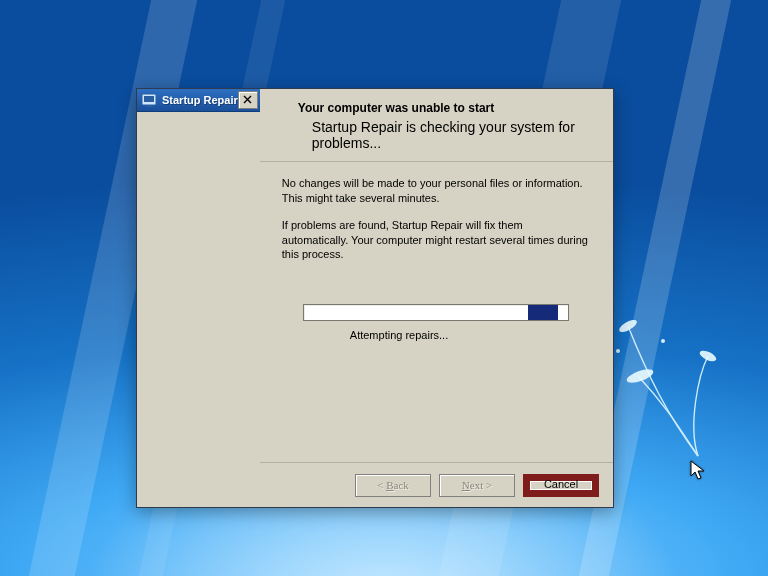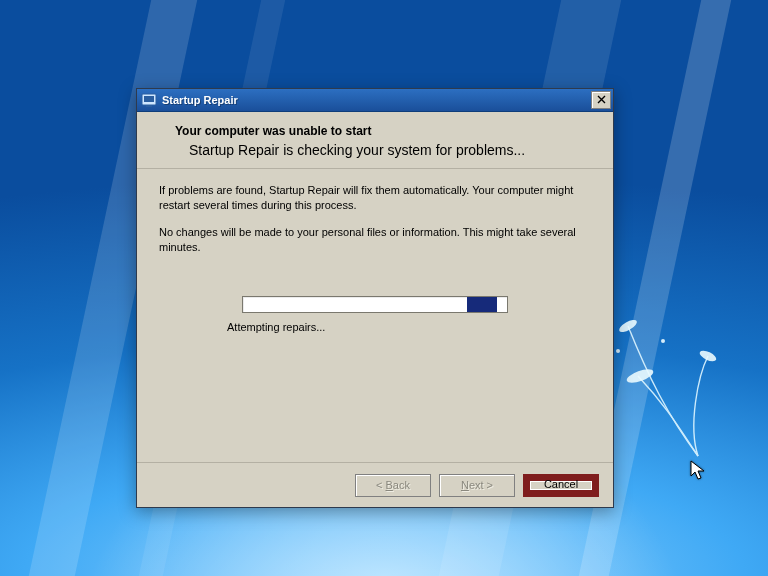--- a/index.html
+++ b/index.html
@@ -25,21 +25,21 @@
 
     
     .cursor { position:absolute; left:690px; top:460px; width:16px; height:22px; }
     .cursor svg { filter:drop-shadow(0 0 1px rgba(0,0,0,0.5)); }
 
     
     .window {
       position:absolute; left:136px; top:88px; width:478px; height:420px;
       border:1px solid #2e3a4d; background:#d6d2c4;
       box-shadow:0 4px 16px rgba(0,0,0,0.35);
-      display:flex; flex-direction:column;
+      display:flex; flex-direction:row;
     }
     .titlebar {
       height:23px; display:flex; align-items:center;
       background:linear-gradient(#2c6fc1,#1a4f9a);
       color:#fff; font-size:11px; font-weight:bold;
       padding-left:4px;
       border-bottom:1px solid #0e3d7a;
     }
     .title-icon { width:16px; height:16px; margin-right:5px; display:flex; align-items:center; justify-content:center;}
     .title-text { flex:1; text-shadow:1px 1px 0 rgba(0,0,0,0.3); }
@@ -81,21 +81,21 @@
       display:flex; align-items:center; justify-content:flex-end;
       padding-right:14px; gap:8px; background:#d6d2c4;
     }
     .win-btn {
       width:76px; height:23px; font-size:11px;
       background:#d6d2c4; border:1px solid #808080;
       box-shadow:inset 1px 1px 0 #fff;
       cursor:default;
       display:flex; align-items:center; justify-content:center;
     }
-    .win-btn.disabled { color:#8a887e; text-shadow:1px 1px 0 #f0eee4;}
+    .win-btn.disabled { color:#8a887e; text-shadow:1px 1px 0 #f0eee4;font-family:Liberation Serif, serif;}
     .win-btn.default { border:7px solid #7f1d1d; box-shadow:inset 0 0 0 1px #fff;align-items:flex-end; }
     .win-btn .ul { text-decoration:underline; }
   </style>
 </head>
 <body>
 
 <div class="desktop">
   <div class="streak s1"></div>
   <div class="streak s2"></div>
   <div class="streak s3"></div>
@@ -137,22 +137,22 @@
       </div>
     </div>
 
     <div class="client">
       <div class="header-section">
         <div class="header-title">Your computer was unable to start</div>
         <div class="header-sub">Startup Repair is checking your system for problems...</div>
       </div>
 
       <div class="body-section">
+        <p>No changes will be made to your personal files or information. This might take several minutes.</p>
         <p>If problems are found, Startup Repair will fix them automatically. Your computer might restart several times during this process.</p>
-        <p>No changes will be made to your personal files or information. This might take several minutes.</p>
 
         <div class="progress-wrap">
           <div class="progress-bar">
             <div class="progress-fill"></div>
           </div>
           <div class="progress-label">Attempting repairs...</div>
         </div>
       </div>
 
       <div class="footer">

